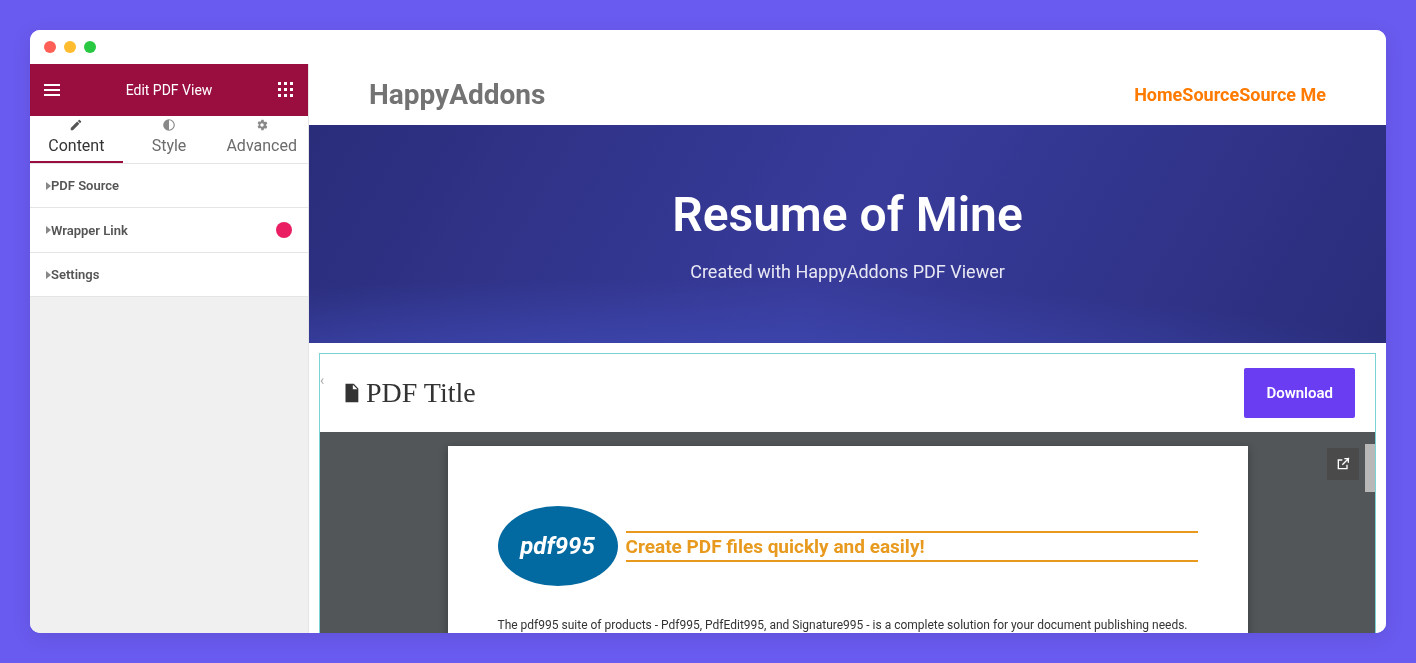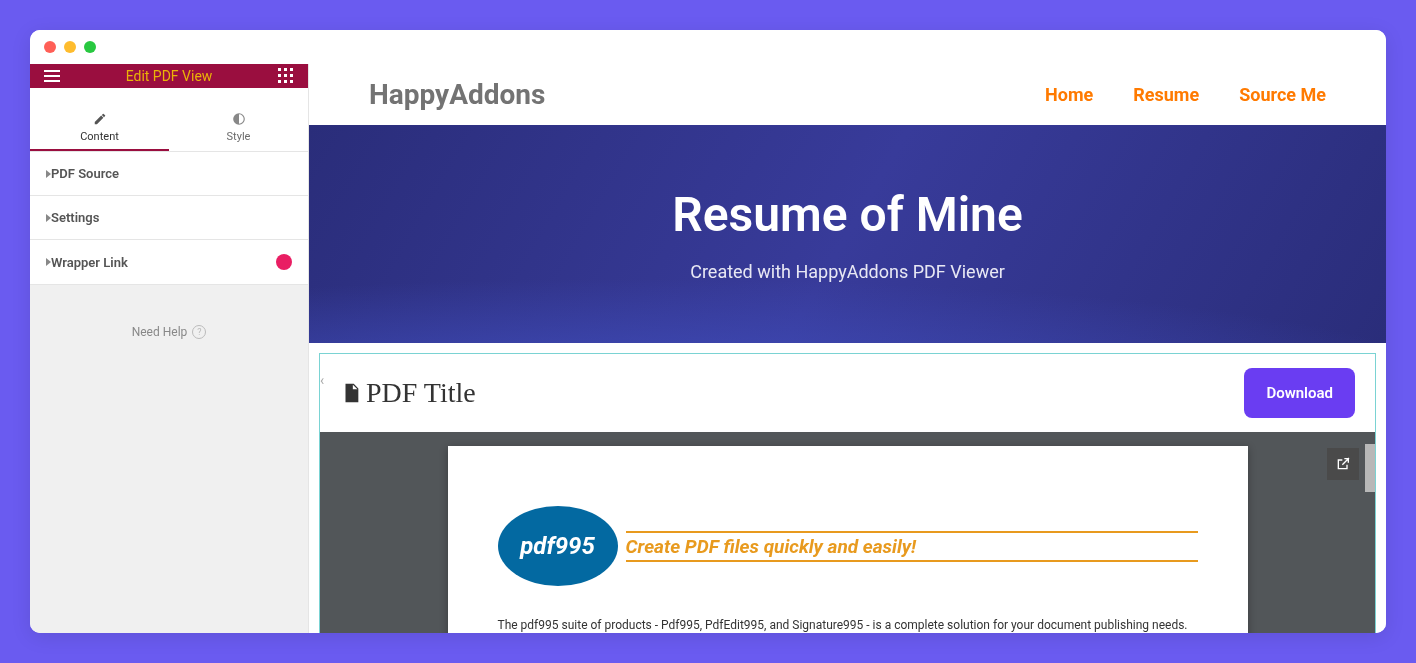--- a/index.html
+++ b/index.html
@@ -5,57 +5,57 @@
 *{margin:0;padding:0;box-sizing:border-box;font-family:-apple-system,BlinkMacSystemFont,"Segoe UI",Roboto,sans-serif}
 body{background:#6a5bf0;padding:30px;min-height:663px}
 .window{background:#fff;border-radius:10px;overflow:hidden;width:100%;height:603px;display:flex;flex-direction:column;box-shadow:0 4px 20px rgba(0,0,0,.1)}
 .titlebar{height:34px;background:#fff;display:flex;align-items:center;padding:0 14px;gap:8px}
 .dot{width:12px;height:12px;border-radius:50%}
 .dot.red{background:#ff5f57}
 .dot.yellow{background:#febc2e}
 .dot.green{background:#28c840}
 .workspace{flex:1;display:flex;overflow:hidden}
 .sidebar{width:279px;background:#f0f0f0;display:flex;flex-direction:column;border-right:1px solid #e5e5e5}
-.side-header{background:#9a0e3f;color:#eab308;height:24px;display:flex;align-items:center;justify-content:space-between;padding:0 14px}
+.side-header{background:#9a0e3f;color:#ffffff;height:52px;display:flex;align-items:center;justify-content:space-between;padding:0 14px}
 .side-header-title{font-size:14px;font-weight:400}
 .ham{display:flex;flex-direction:column;gap:3px;cursor:pointer}
 .ham span{width:16px;height:2px;background:#fff}
 .grid-icon{width:16px;height:16px;display:grid;grid-template-columns:repeat(3,1fr);gap:2px;cursor:pointer}
 .grid-icon span{width:3px;height:3px;background:#fff}
 .tabs{display:flex;background:#fff;border-bottom:1px solid #e5e5e5}
-.tab{flex:1;text-align:center;padding:24px 0 8px;font-size:11px;color:#6b6b6b;cursor:pointer;position:relative}
+.tab{flex:1;text-align:center;padding:2px 0 8px;font-size:16px;color:#6b6b6b;cursor:pointer;position:relative}
 .tab.active{color:#333}
 .tab.active::after{content:"";position:absolute;bottom:0;left:0;right:0;height:2px;background:#9a0e3f}
 .tab-icon{display:block;margin:0 auto 4px;width:14px;height:14px}
 .panel-list{background:#fff}
 .panel-item{display:flex;align-items:center;padding:14px 16px;border-bottom:1px solid #e5e5e5;font-size:13px;color:#555;cursor:pointer;font-weight:600;justify-content:space-between}
 .panel-item .left{display:flex;align-items:center;}
 .caret{width:0;height:0;border-top:4px solid transparent;border-bottom:4px solid transparent;border-left:5px solid #888}
 .help{text-align:center;padding:40px 0;font-size:12px;color:#888;display:flex;justify-content:center;align-items:center;gap:5px}
 .help-q{width:14px;height:14px;border:1px solid #bbb;border-radius:50%;display:inline-flex;align-items:center;justify-content:center;font-size:9px;color:#bbb}
 .badge{width:16px;height:16px;background:#e91e63;border-radius:50%;display:inline-block}
 .main{flex:1;background:#fff;overflow:hidden;position:relative}
 .site-header{display:flex;align-items:center;justify-content:space-between;padding:14px 60px;background:#fff}
 .brand{font-size:28px;font-weight:700;color:#737373}
-.nav{display:flex;gap:40px}
+.nav{display:flex;}
 .nav a{color:#ff7a00;font-weight:700;font-size:18px;text-decoration:none}
 .hero{height:218px;background:#2a2d7a;position:relative;overflow:hidden;display:flex;flex-direction:column;align-items:center;justify-content:center;color:#fff}
 .hero::before{content:"";position:absolute;inset:0;background:radial-gradient(ellipse 140% 90% at 30% 120%,#3f4bb8 0%,transparent 55%),radial-gradient(ellipse 160% 70% at 80% 140%,#5661d6 0%,transparent 50%),linear-gradient(120deg,#2a2d7a 0%,#383b9a 50%,#2a2d7a 100%)}
 .hero h1{position:relative;font-size:48px;font-weight:600;}
 .hero p{position:relative;font-size:18px;margin-top:18px;color:#e8e8f4}
 .pdf-widget{margin:10px 10px 0;border:1px solid #7ad3d3;background:#fff;position:relative}
 .pdf-head{display:flex;align-items:center;justify-content:space-between;padding:14px 20px}
 .pdf-head-left{display:flex;align-items:center;gap:4px}
 .pdf-title{font-size:28px;font-family:Georgia,serif;color:#333}
-.dl-btn{background:#6a3df2;color:#fff;border:none;padding:16px 22px;font-size:15px;font-weight:600;border-radius:8px;cursor:pointer}
+.dl-btn{background:#6a3df2;color:#fff;border:none;padding:16px 22px;font-size:15px;font-weight:600;border-radius:2px;cursor:pointer}
 .pdf-viewer{background:#525659;margin:0 0 0 0;height:230px;position:relative;overflow:hidden}
 .page{background:#fff;width:800px;margin:14px auto 0;min-height:400px;padding:60px 50px 20px;box-shadow:0 2px 8px rgba(0,0,0,.3)}
 .pdf-logo{display:flex;align-items:center;gap:8px;margin-bottom:30px}
 .circle{width:120px;height:80px;background:#0369a1;border-radius:50%;display:flex;align-items:center;justify-content:center;color:#fff;font-weight:700;font-style:italic;font-size:24px}
-.tagline{color:#e89a1e;font-style:italic;font-weight:700;font-size:19px;border-top:2px solid #e89a1e;border-bottom:2px solid #e89a1e;padding:2px 0;flex:1}
+.tagline{color:#e89a1e;font-weight:700;font-size:19px;border-top:2px solid #e89a1e;border-bottom:2px solid #e89a1e;padding:2px 0;flex:1}
 .body-text{font-size:12px;color:#333;line-height:1.5}
 .popout{position:absolute;top:16px;right:16px;width:32px;height:32px;background:#4a4a4a;display:flex;align-items:center;justify-content:center;cursor:pointer}
 .scrollbar{position:absolute;right:0;top:12px;width:10px;height:48px;background:#b8b8b8}
 .chev-left{position:absolute;left:0;top:18px;color:#aaa;font-size:14px;cursor:pointer}
 </style>
 </head>
 <body>
 
 <div class="window">
   <div class="titlebar">
@@ -90,54 +90,56 @@
               <path d="M3 17.25V21h3.75L17.81 9.94l-3.75-3.75L3 17.25zM20.71 7.04a1 1 0 0 0 0-1.41l-2.34-2.34a1 1 0 0 0-1.41 0l-1.83 1.83 3.75 3.75 1.83-1.83z"></path>
             </svg>
           <span>Content</span>
         </div>
         <div class="tab">
           <svg class="tab-icon" viewBox="0 0 24 24" fill="#888">
               <path d="M12 2a10 10 0 1 0 0 20 10 10 0 0 0 0-20zm0 18V4a8 8 0 0 1 0 16z"></path>
             </svg>
           <span>Style</span>
         </div>
+        <div class="tab">
+          <svg class="tab-icon" viewBox="0 0 24 24" fill="#888">
+              <path d="M19.14 12.94a7.07 7.07 0 0 0 0-1.88l2.03-1.58-2-3.46-2.39.96a7.03 7.03 0 0 0-1.62-.94L14.8 3h-4l-.36 2.54c-.58.24-1.12.56-1.62.94l-2.39-.96-2 3.46 2.03 1.58a7.07 7.07 0 0 0 0 1.88L4.43 14.52l2 3.46 2.39-.96c.5.38 1.04.7 1.62.94L10.8 21h4l.36-2.54c.58-.24 1.12-.56 1.62-.94l2.39.96 2-3.46-2.03-1.58zM12 15a3 3 0 1 1 0-6 3 3 0 0 1 0 6z"></path>
+            </svg>
+          <span>Advanced</span>
+        </div>
       </div>
       <div class="panel-list">
         <div class="panel-item">
           <div class="left">
               <span class="caret"></span>
               <span>PDF Source</span>
             </div>
         </div>
         <div class="panel-item">
           <div class="left">
               <span class="caret"></span>
-              <span>Settings</span>
+              <span>Wrapper Link</span>
             </div>
+          <span class="badge"></span>
         </div>
         <div class="panel-item">
           <div class="left">
               <span class="caret"></span>
-              <span>Wrapper Link</span>
+              <span>Settings</span>
             </div>
-          <span class="badge"></span>
         </div>
-      </div>
-      <div class="help">
-        <span>Need Help</span>
-        <span class="help-q">?</span>
       </div>
     </aside>
 
     <main class="main">
       <div class="site-header">
         <div class="brand">HappyAddons</div>
         <nav class="nav">
           <a>Home</a>
-          <a>Resume</a>
+          <a>Source</a>
           <a>Source Me</a>
         </nav>
       </div>
       <div class="hero">
         <h1>Resume of Mine</h1>
         <p>Created with HappyAddons PDF Viewer</p>
       </div>
       <div class="pdf-widget">
         <span class="chev-left">‹</span>
         <div class="pdf-head">

